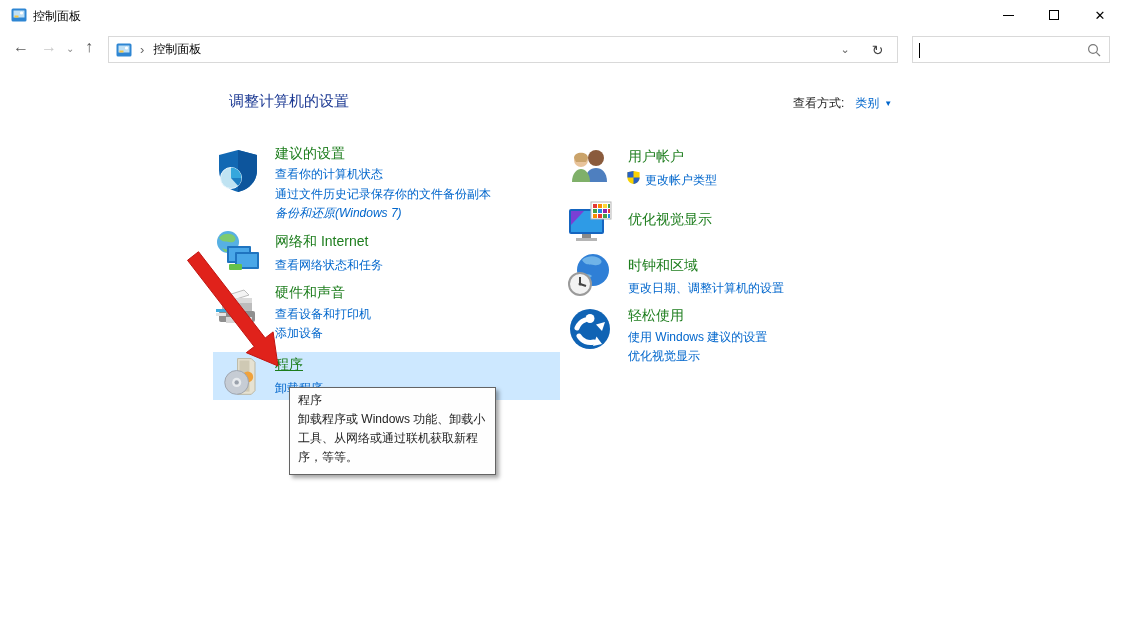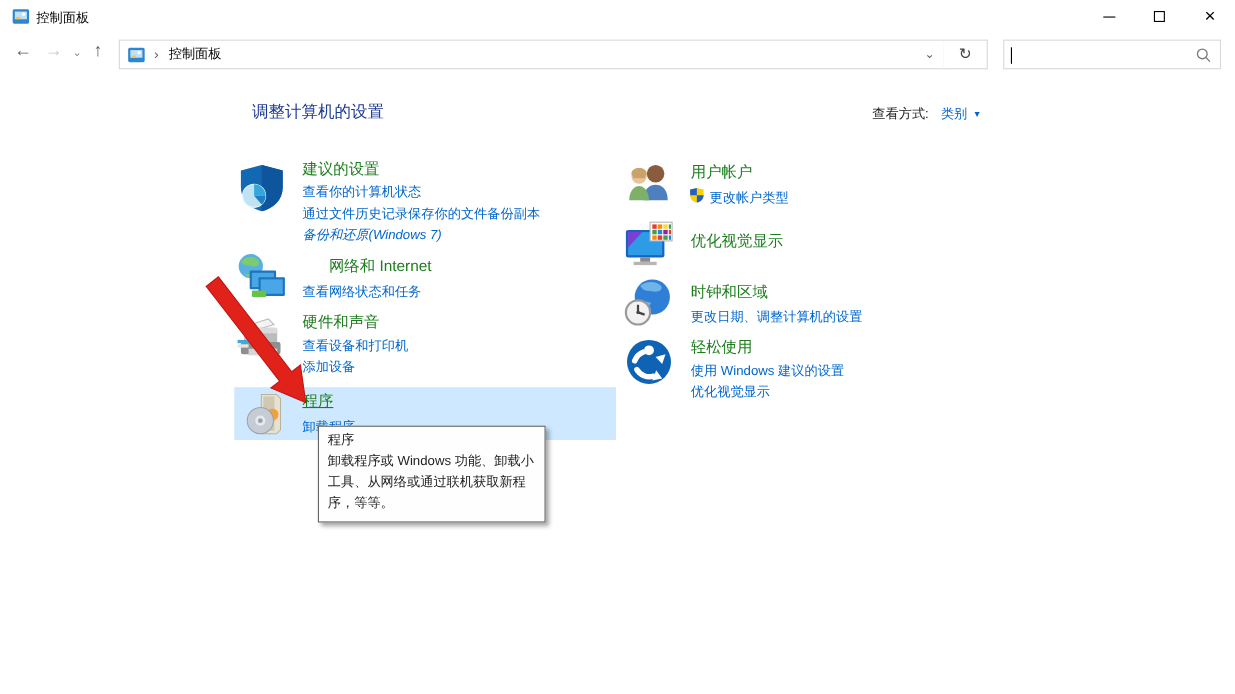--- a/index.html
+++ b/index.html
@@ -132,21 +132,21 @@
 <svg class="cat-icon" style="left:214px; top:229px;" viewBox="0 0 48 48">
   <circle cx="14" cy="13" r="11" fill="#57b0e3"></circle>
   <path d="M5 9c3-5 13-6 16-1 2 4-2 6-6 5-4-1-6 1-10-4Z" fill="#7ecb6f"></path>
   <path d="M8 19c3 2 8 1 10 3l-7 1Z" fill="#7ecb6f"></path>
   <rect x="13" y="17" width="24" height="17" rx="1" fill="#1f74c0"></rect>
   <rect x="15" y="19" width="20" height="13" fill="#49a7e8"></rect>
   <rect x="21" y="23" width="24" height="17" rx="1" fill="#1f74c0"></rect>
   <rect x="23" y="25" width="20" height="13" fill="#49a7e8"></rect>
   <rect x="15" y="35" width="13" height="6" rx="1" fill="#66c24a"></rect>
 </svg>
-<a class="cat-title" style="left:275px; top:233px;margin-left:24px;">网络和 Internet</a>
+<a class="cat-title" style="left:275px; top:233px;">网络和 Internet</a>
 <a class="cat-link" style="left:275px; top:257px;">查看网络状态和任务</a>
 
 <svg class="cat-icon" style="left:214px; top:282px;" viewBox="0 0 48 48">
   <path d="M11 14 30 8l5 5-19 6Z" fill="#f4f4f4" stroke="#bdbdbd" stroke-width="1"></path>
   <rect x="8" y="16" width="30" height="16" rx="2" fill="#bcbcbc"></rect>
   <rect x="8" y="16" width="30" height="5" fill="#dadada"></rect>
   <rect x="5" y="29" width="36" height="11" rx="2" fill="#8f8f8f"></rect>
   <rect x="12" y="35" width="26" height="6" fill="#d6d6d6"></rect>
   <rect x="2" y="27" width="10" height="3" fill="#3fa9dc"></rect>
   <rect x="2" y="31" width="10" height="3" fill="#e5e5e5"></rect>

